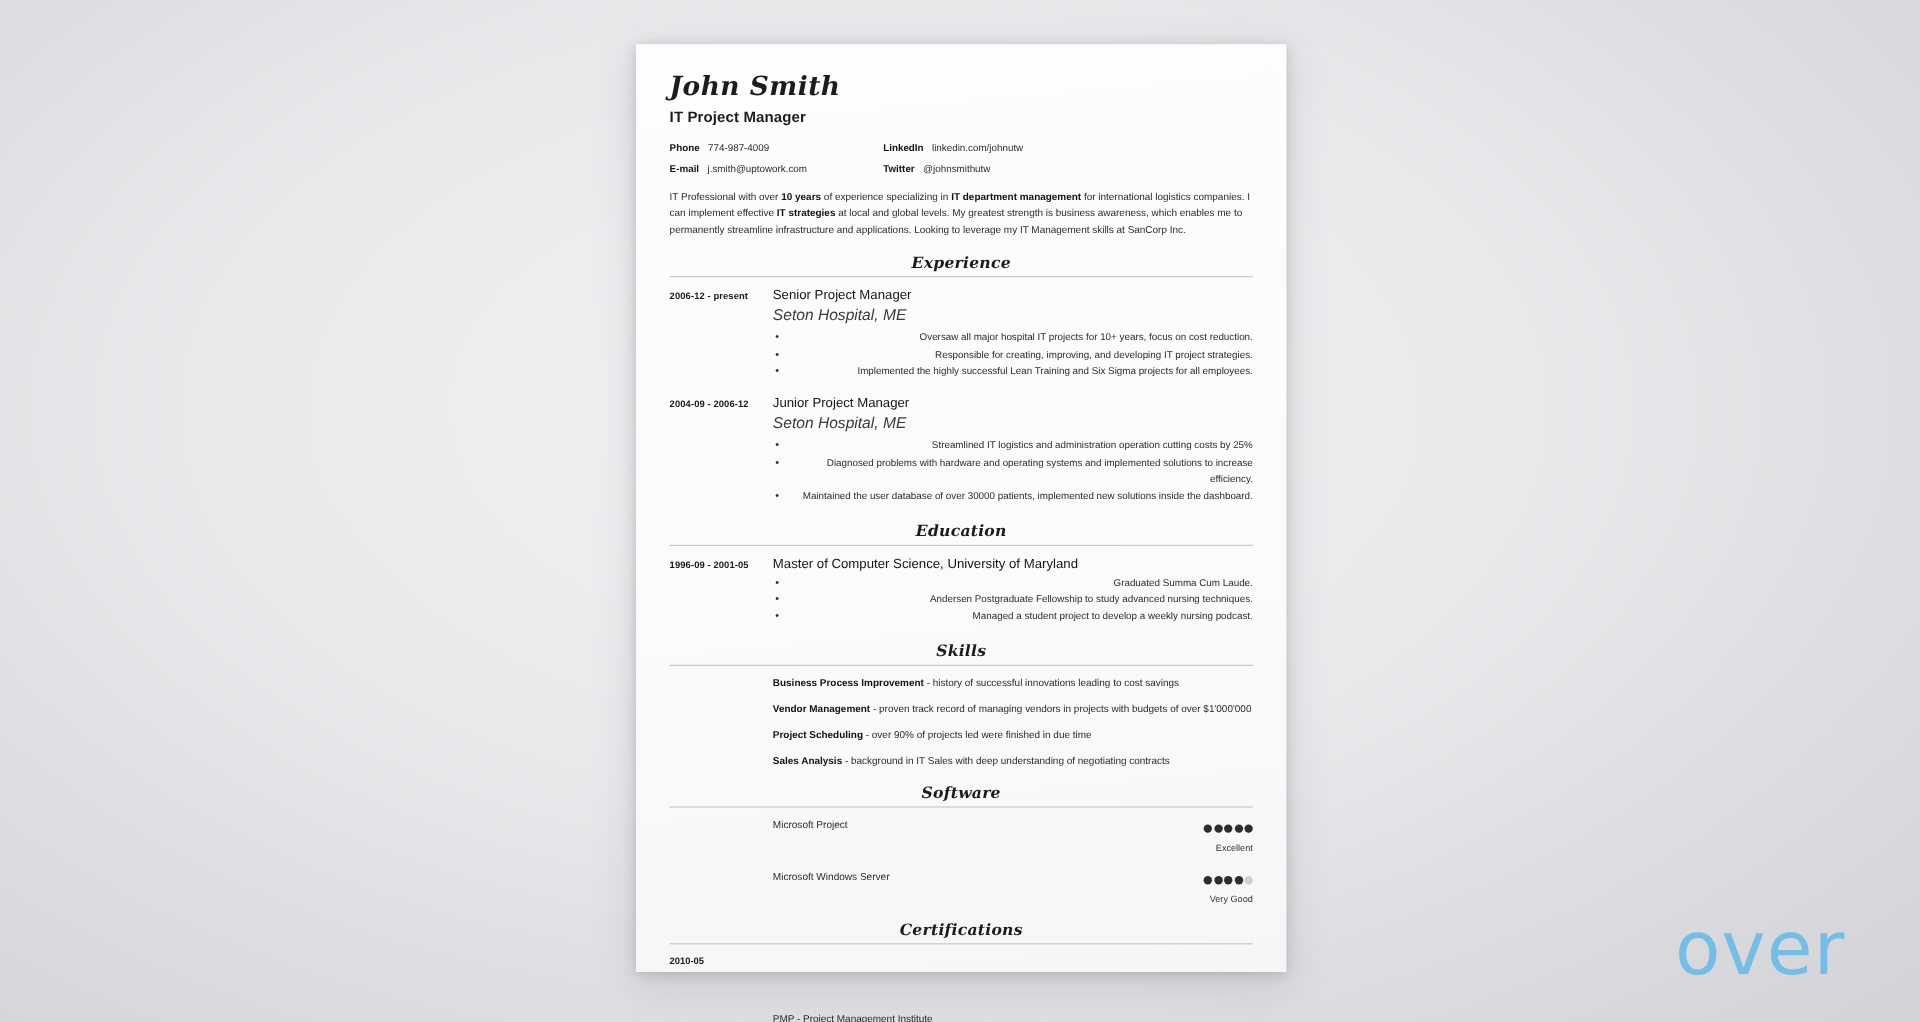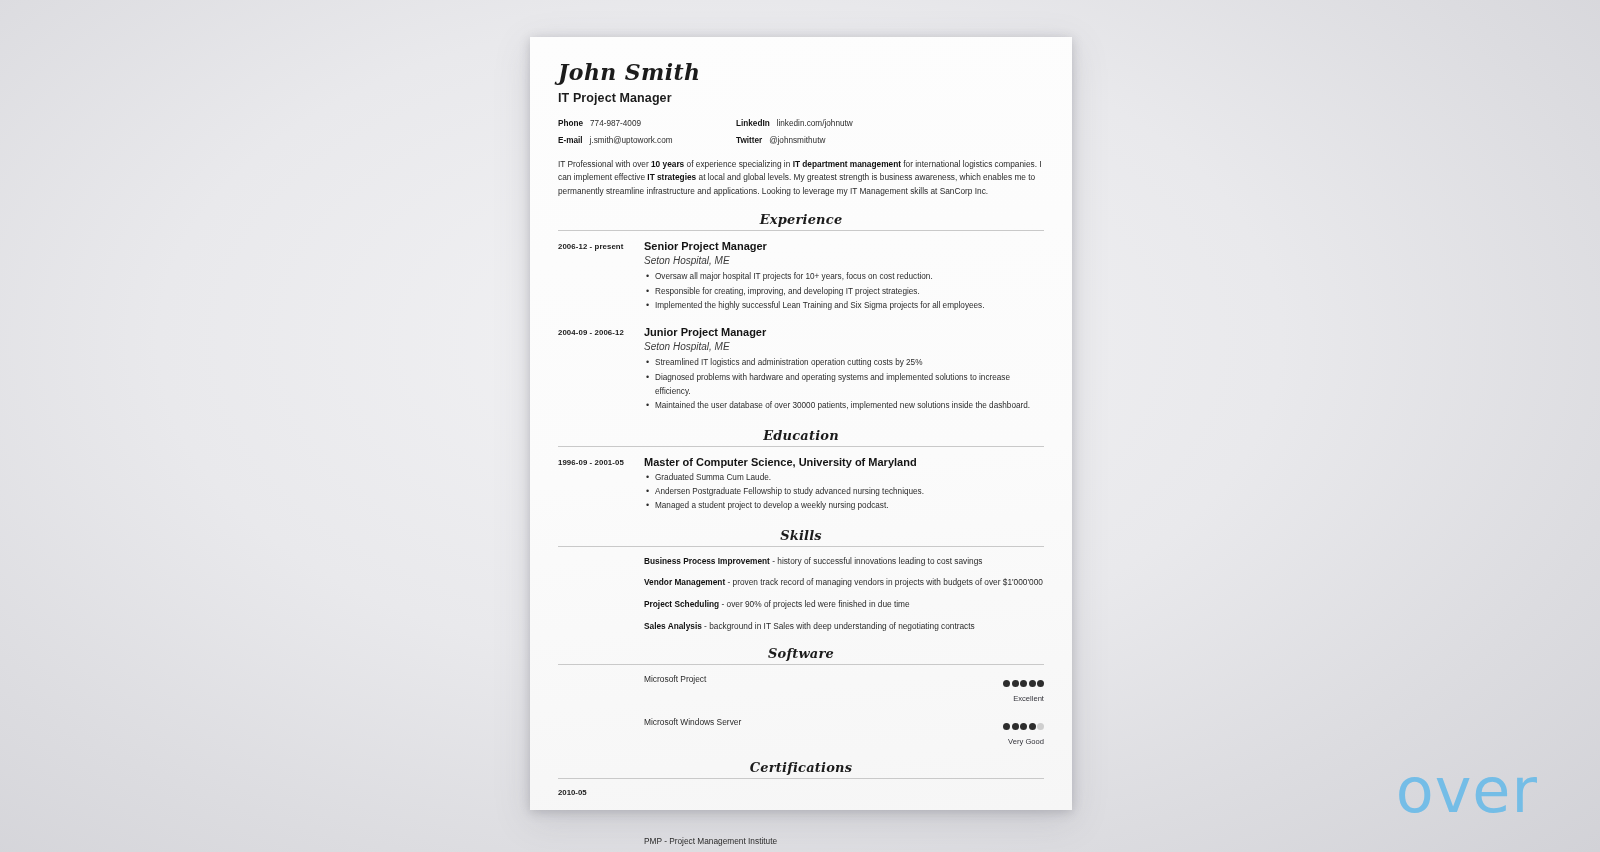--- a/index.html
+++ b/index.html
@@ -98,40 +98,41 @@
   .entry-date {
     font-size: 7.8px;
     font-weight: bold;
     color: #1a1a1a;
     padding-top: 2px;
     letter-spacing: 0.1px;
   }
   .entry-body { padding-left: 0; }
   .entry-title {
     font-size: 11px;
-    font-weight: bold;
+    font-weight: normal;
     color: #141414;
     margin: 0 0 3px 0;
   }
   .entry-sub {
-    font-size: 10px;
+    font-size: 13px;
     font-style: italic;
     color: #3a3a3a;
     margin: 0 0 4px 0;
   }
   ul.bullets {
     margin: 0;
     padding: 0 0 0 11px;
     list-style: none;
   }
   ul.bullets li {
     font-size: 8.2px;
     line-height: 1.75;
     color: #2b2b2b;
     position: relative;
+    text-align: right;
   }
   ul.bullets li:before {
     content: "\2022";
     position: absolute;
     left: -9px;
     top: -1px;
     color: #2b2b2b;
     font-size: 9px;
   }
   

